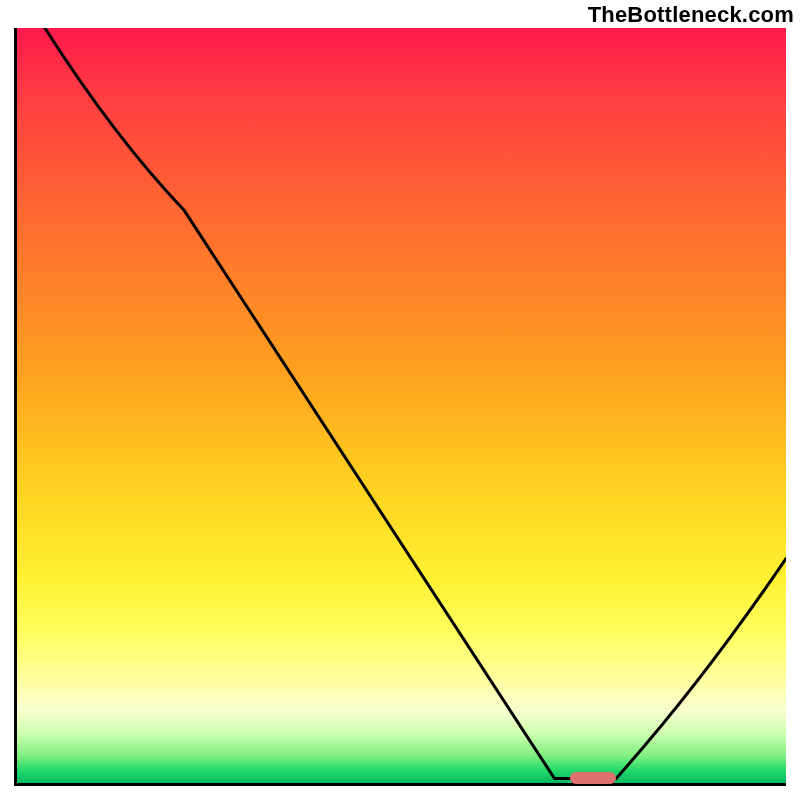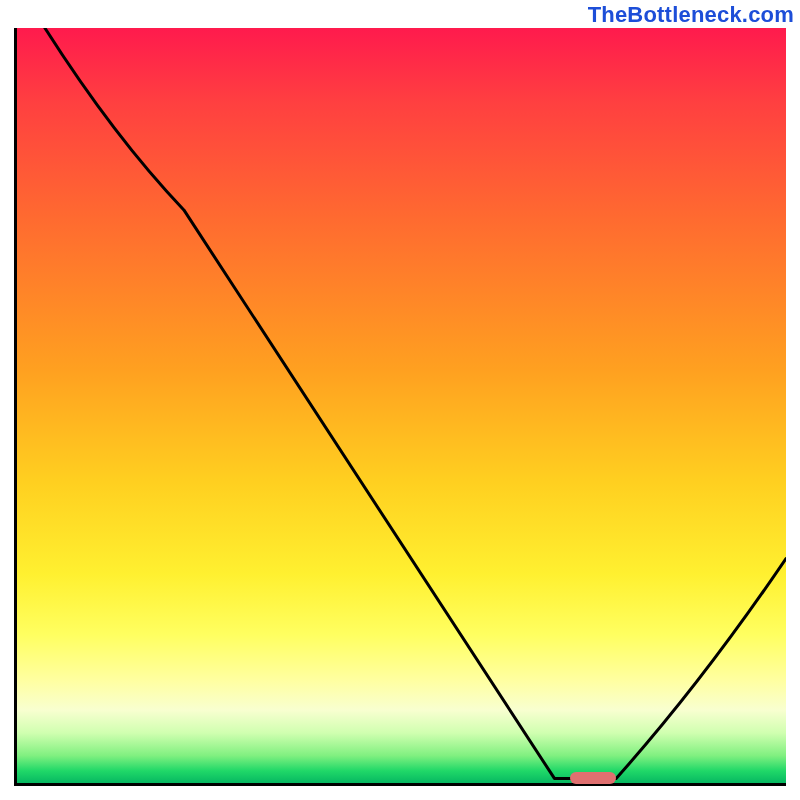--- a/index.html
+++ b/index.html
@@ -15,21 +15,21 @@
     width: 800px;
     height: 800px;
   }
   .watermark {
     position: absolute;
     top: 2px;
     right: 6px;
     font-family: Arial, Helvetica, sans-serif;
     font-size: 22px;
     font-weight: bold;
-    color: #1d4ed8;
+    color: #000000;
     letter-spacing: 0.2px;
     z-index: 10;
   }
   .plot-area {
     position: absolute;
     left: 14px;
     top: 28px;
     width: 772px;
     height: 758px;
     background: linear-gradient(to bottom,

